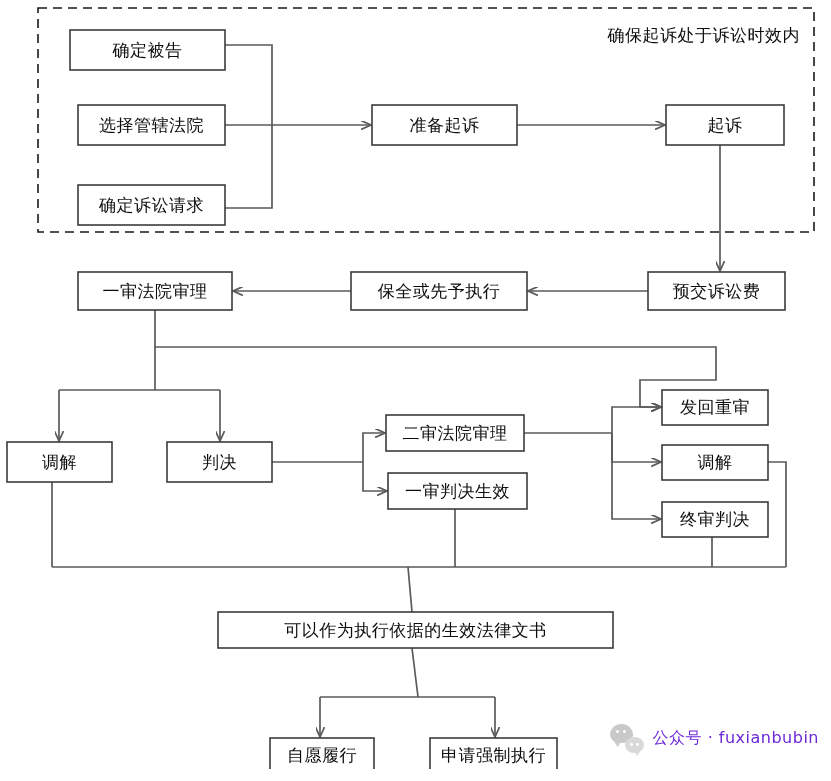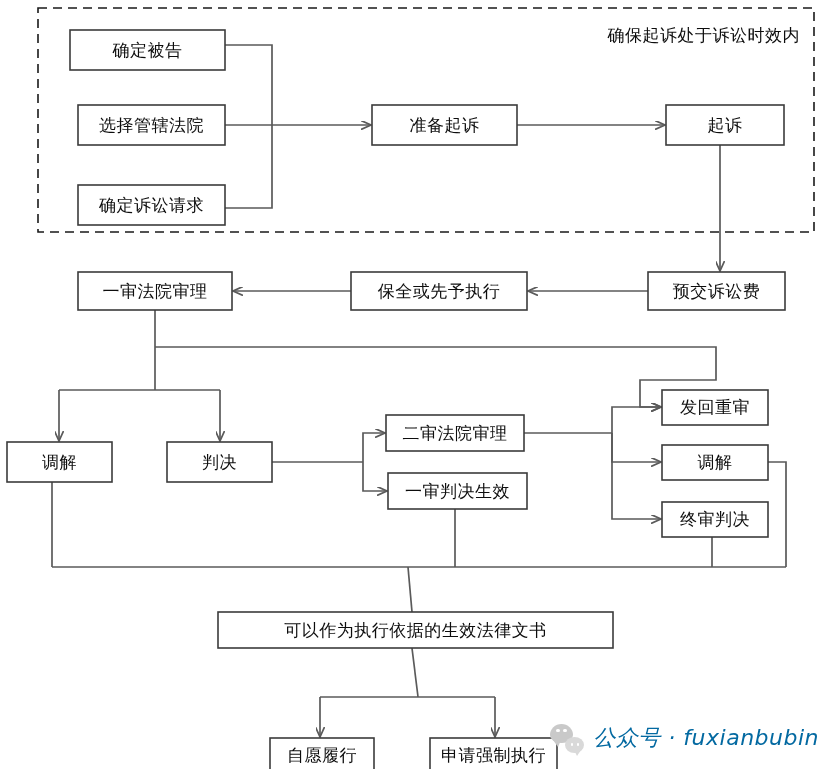--- a/index.html
+++ b/index.html
@@ -110,25 +110,24 @@
     width: 3.4px; height: 3.4px;
     background: #ffffff;
     border-radius: 50%;
   }
   .wm-logo .e1 { left: 6px; top: 5.5px; }
   .wm-logo .e2 { left: 13px; top: 5.5px; }
   .wm-logo .e3 { right: 11px; bottom: 7px; width:2.8px; height:2.8px; }
   .wm-logo .e4 { right: 5px; bottom: 7px; width:2.8px; height:2.8px; }
   .wm-text {
     font-family: "DejaVu Sans", "Liberation Sans", sans-serif;
-    font-size: 22px;
-    color: #0369a1;
+    font-size: 16px;
+    color: #6d28d9;
     white-space: nowrap;
     letter-spacing: 0.5px;
-    font-style: italic;
   }
 </style>
 </head>
 <body>
 
 <div id="stage">
 
   <svg class="flow" viewBox="0 0 831 781">
     <defs>
       <marker id="arw" markerWidth="11" markerHeight="9" refX="10" refY="4.5" orient="auto" markerUnits="userSpaceOnUse">

